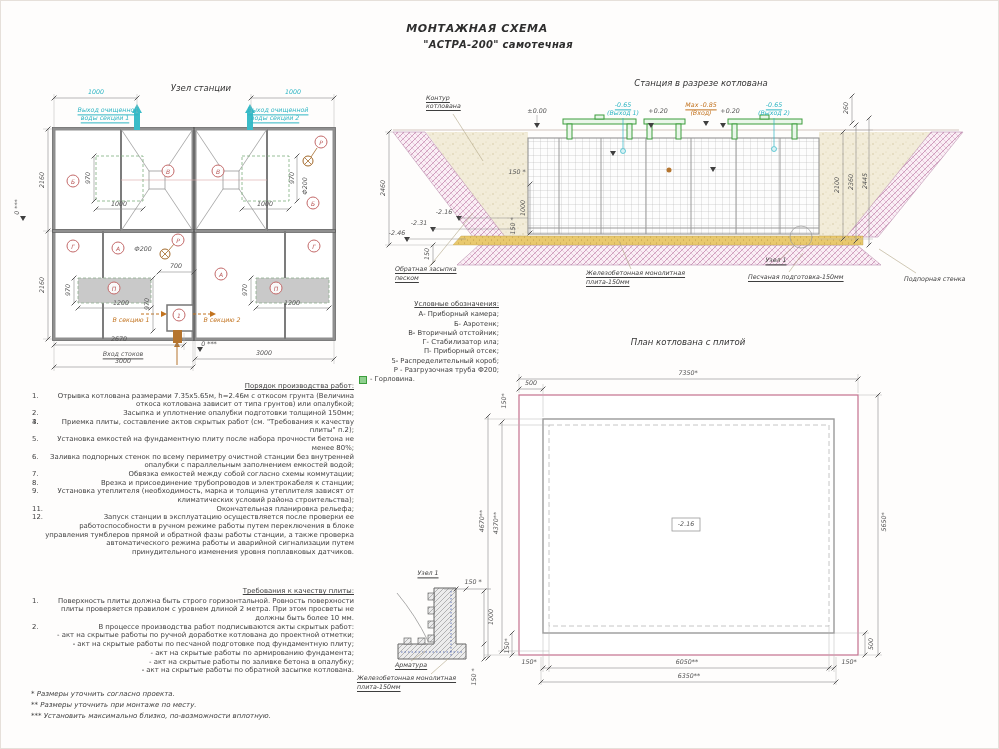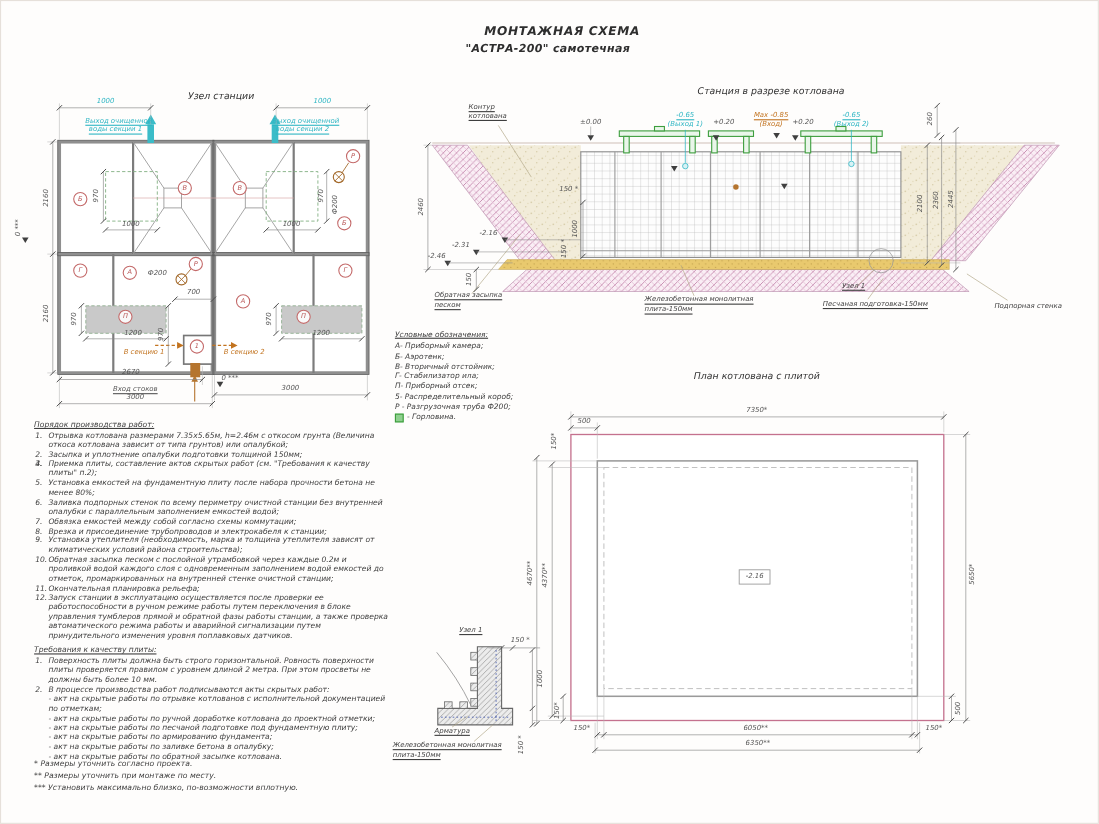--- a/index.html
+++ b/index.html
@@ -12,21 +12,21 @@
   .fs6{font-size:6.3px}.fs7{font-size:7px}
   .dim{font-size:6.3px;color:#555;}
   .cyan{color:#2fb6c4}.orange{color:#c2731f}
   .und{text-decoration:underline;text-underline-offset:1.5px;}
   .main1{font-size:11px;letter-spacing:.6px;color:#2e2e2e;font-weight:600;}
   .main2{font-size:10px;letter-spacing:.3px;color:#2e2e2e;font-weight:600;}
   .sec{font-size:8.5px;color:#333;}
   .tag{position:absolute;width:11px;height:11px;transform:translate(-50%,-50%);
        border:1px solid #c46a6a;border-radius:50%;color:#b85555;font-size:6px;font-style:italic;
        display:flex;align-items:center;justify-content:center;background:rgba(255,255,255,.88);}
-  .blk{position:absolute;font-style:italic;color:#3e3e3e;font-size:6.9px;line-height:1.26;}
+  .blk{position:absolute;color:#3e3e3e;font-size:6.9px;line-height:1.26;text-align:right;}
   .blk .hd{text-decoration:underline;margin-bottom:1px;}
   .it{position:relative;padding-left:13px;}
   .it .n{position:absolute;left:1px;}
   .sub{padding-left:13px;}
   .legend{left:358px;top:299px;width:140px;line-height:9.3px;font-size:6.8px;}
   .leg-row{display:flex;align-items:center;gap:3px;}
   .sq{width:6px;height:6px;background:#8fd08f;border:1px solid #3d9e3d;flex:0 0 auto;}
 </style>
 </head>
 <body>
@@ -388,21 +388,21 @@
         <use href="#tk" x="511" y="632"></use>
         <use href="#tk" x="511" y="654"></use>
     <use href="#tk" x="483" y="590"></use>
         <use href="#tk" x="483" y="643"></use>
         <use href="#tk" x="483" y="658"></use>
     <use href="#tk" x="455" y="588"></use>
         <use href="#tk" x="465" y="588"></use>
   </g>
 </svg>
 
-<div class="t c main1" style="left:510px;top:28px">МОНТАЖНАЯ СХЕМА</div>
+<div class="t c main1" style="left:476px;top:28px">МОНТАЖНАЯ СХЕМА</div>
 <div class="t c main2" style="left:497px;top:44px">"АСТРА-200" самотечная</div>
 
 <div class="t c sec" style="left:200px;top:88px">Узел станции</div>
 <div class="t c dim cyan" style="left:95px;top:91px">1000</div>
 <div class="t c dim cyan" style="left:292px;top:91px">1000</div>
 <div class="t c fs6 cyan und" style="left:107px;top:109px">Выход очищенной</div>
 <div class="t c fs6 cyan und" style="left:104px;top:117px">воды секции 1</div>
 <div class="t c fs6 cyan und" style="left:277px;top:109px">Выход очищенной</div>
 <div class="t c fs6 cyan und" style="left:274px;top:117px">воды секции 2</div>
 <div class="t r dim" style="left:41px;top:179px">2160</div>
@@ -516,30 +516,28 @@
   <div class="hd">Порядок производства работ:</div>
   <div class="it"><span class="n">1.</span><span>Отрывка котлована размерами 7.35х5.65м, h=2.46м с откосом грунта (Величина откоса котлована зависит от типа грунтов) или опалубкой;</span></div>
   <div class="it"><span class="n">2.</span><span>Засыпка и уплотнение опалубки подготовки толщиной 150мм;</span></div>
   <div class="it"><span class="n">3.</span></div>
   <div class="it"><span class="n">4.</span><span>Приемка плиты, составление актов скрытых работ (см. "Требования к качеству плиты" п.2);</span></div>
   <div class="it"><span class="n">5.</span><span>Установка емкостей на фундаментную плиту после набора прочности бетона не менее 80%;</span></div>
   <div class="it"><span class="n">6.</span><span>Заливка подпорных стенок по всему периметру очистной станции без внутренней опалубки с параллельным заполнением емкостей водой;</span></div>
   <div class="it"><span class="n">7.</span><span>Обвязка емкостей между собой согласно схемы коммутации;</span></div>
   <div class="it"><span class="n">8.</span><span>Врезка и присоединение трубопроводов и электрокабеля к станции;</span></div>
   <div class="it"><span class="n">9.</span><span>Установка утеплителя (необходимость, марка и толщина утеплителя зависят от климатических условий района строительства);</span></div>
-  <div class="it"><span class="n">10.</span><span>Обратная засыпка песком с послойной утрамбовкой через каждые 0.2м и проливкой водой каждого слоя с одновременным заполнением водой емкостей до отметок, промаркированных на внутренней стенке очистной станции;</span></div>
   <div class="it"><span class="n">11.</span><span>Окончательная планировка рельефа;</span></div>
   <div class="it"><span class="n">12.</span><span>Запуск станции в эксплуатацию осуществляется после проверки ее работоспособности в ручном режиме работы путем переключения в блоке управления тумблеров прямой и обратной фазы работы станции, а также проверка автоматического режима работы и аварийной сигнализации путем принудительного изменения уровня поплавковых датчиков.</span></div>
 </div>
 
 <div class="blk" style="left:30px;top:586px;width:323px">
   <div class="hd">Требования к качеству плиты:</div>
   <div class="it"><span class="n">1.</span><span>Поверхность плиты должна быть строго горизонтальной. Ровность поверхности плиты проверяется правилом с уровнем длиной 2 метра. При этом просветы не должны быть более 10 мм.</span></div>
   <div class="it"><span class="n">2.</span><span>В процессе производства работ подписываются акты скрытых работ:</span></div>
-  <div class="sub">- акт на скрытые работы по отрывке котлованов с исполнительной документацией по отметкам;</div>
   <div class="sub">- акт на скрытые работы по ручной доработке котлована до проектной отметки;</div>
   <div class="sub">- акт на скрытые работы по песчаной подготовке под фундаментную плиту;</div>
   <div class="sub">- акт на скрытые работы по армированию фундамента;</div>
   <div class="sub">- акт на скрытые работы по заливке бетона в опалубку;</div>
   <div class="sub">- акт на скрытые работы по обратной засыпке котлована.</div>
 </div>
 
 <div class="t fs7" style="left:30px;top:689px">*  Размеры уточнить согласно проекта.</div>
 <div class="t fs7" style="left:30px;top:700px">**  Размеры уточнить при монтаже по месту.</div>
 <div class="t fs7" style="left:30px;top:711px">***  Установить максимально близко, по-возможности вплотную.</div>

